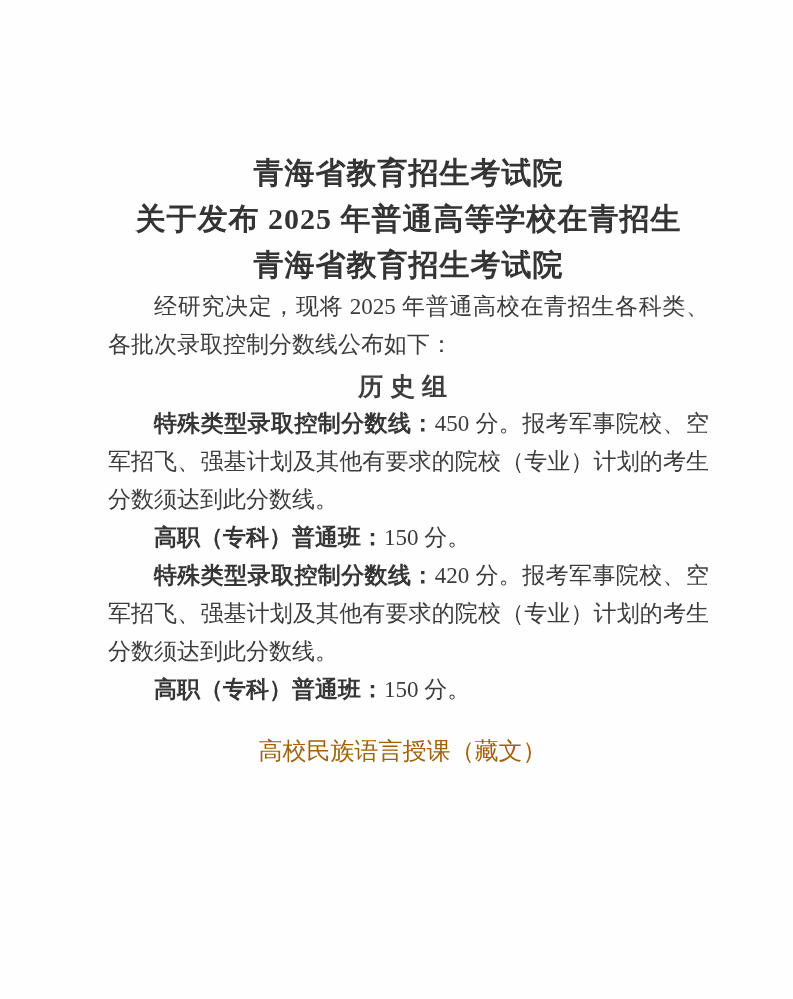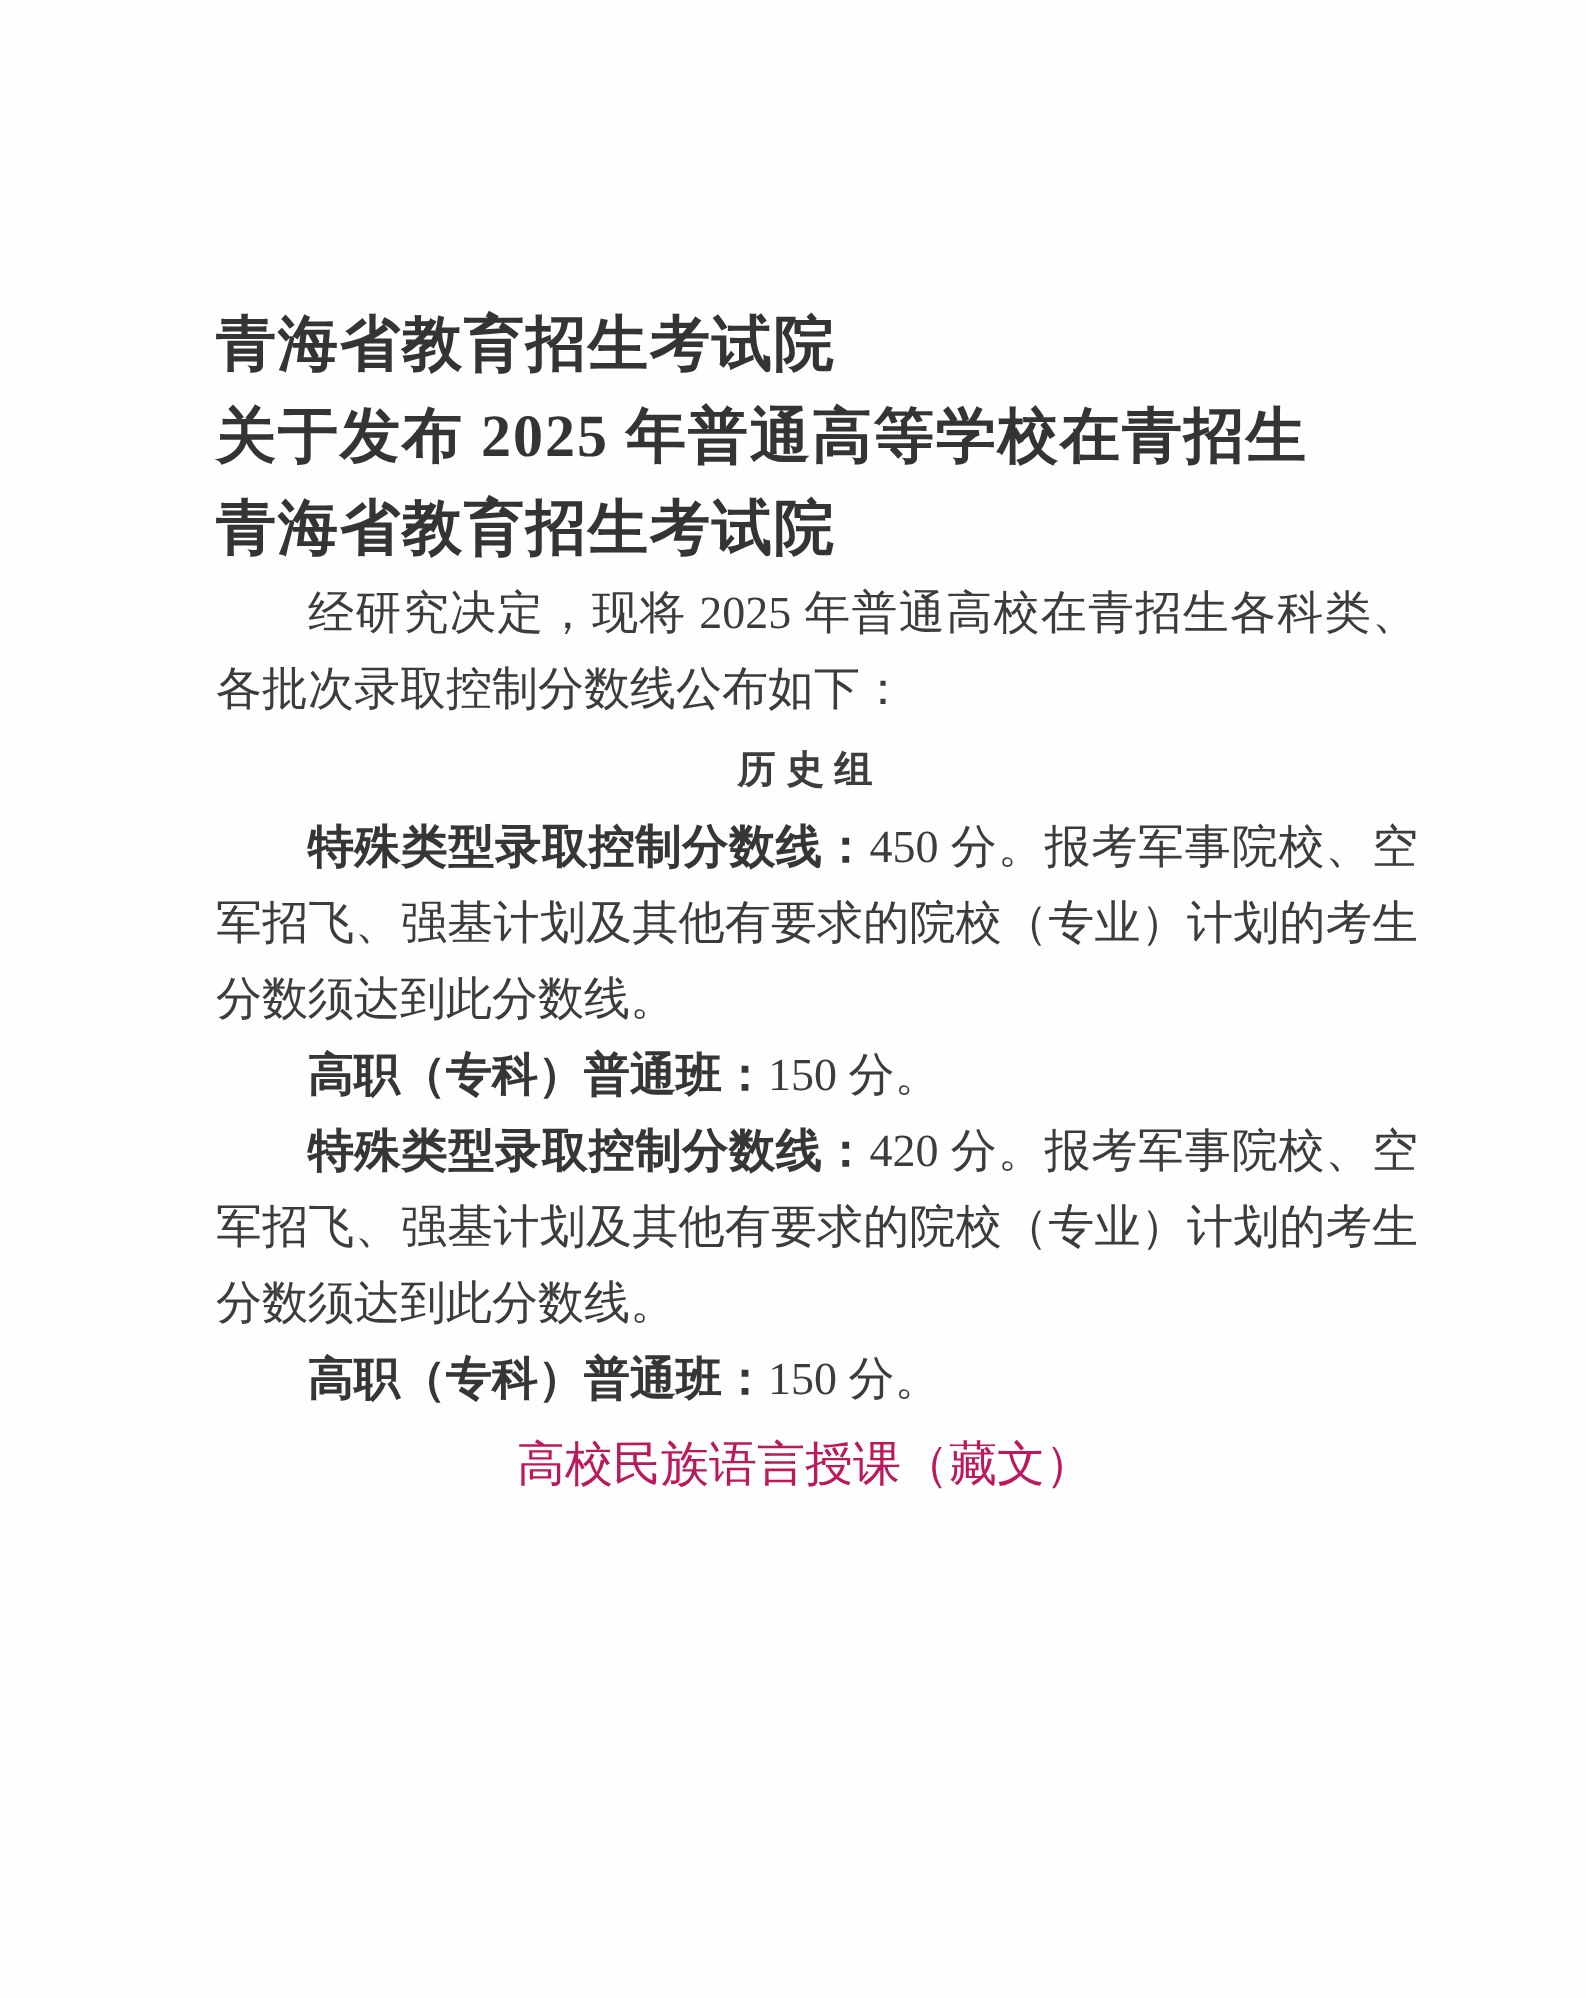--- a/index.html
+++ b/index.html
@@ -12,20 +12,21 @@
     width: 793px;
     height: 999px;
     margin: 0 auto;
     background: #fefefe;
     box-sizing: border-box;
     padding: 150px 84px 0 108px;
     overflow: hidden;
     color: #3c3c3c;
   }
   .doc-title {
+    text-align: center;
     font-family: "Liberation Serif", "DejaVu Serif", serif;
     font-weight: bold;
     font-size: 30px;
     line-height: 46px;
     color: #343434;
     letter-spacing: 1px;
   }
   .body-para {
     margin: 0;
     font-family: "Liberation Serif", "DejaVu Serif", serif;
@@ -42,34 +43,34 @@
     color: #363636;
   }
   .value-run {
     font-weight: normal;
   }
   .group-heading {
     margin: 3px 0 0 0;
     text-align: center;
     font-family: "Liberation Sans", "DejaVu Sans", sans-serif;
     font-weight: 600;
-    font-size: 19px;
+    font-size: 25px;
     line-height: 38px;
     color: #3d3d3d;
     
     margin-right: 12px;
   }
   .footer-heading {
-    margin: 7px 12px 0 0;
+    margin: 23px 12px 0 0;
     text-align: center;
-    font-family: Liberation Mono, monospace;
+    font-family: Liberation Serif, serif;
     font-weight: 500;
     font-size: 24px;
     line-height: 38px;
-    color: #be185d;
+    color: #a16207;
   }
 </style>
 </head>
 <body>
 
 <div class="page">
 
   <div class="doc-title">
     <div>青海省教育招生考试院</div>
     <div>关于发布 2025 年普通高等学校在青招生</div>

